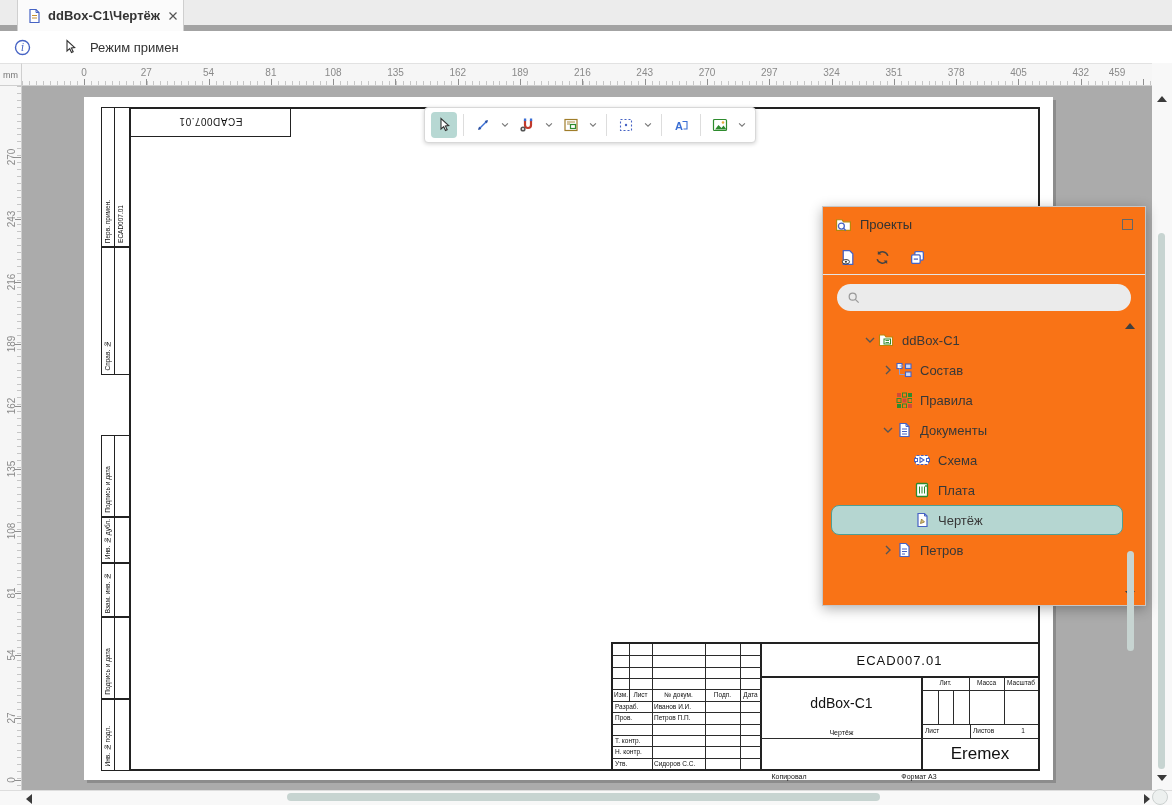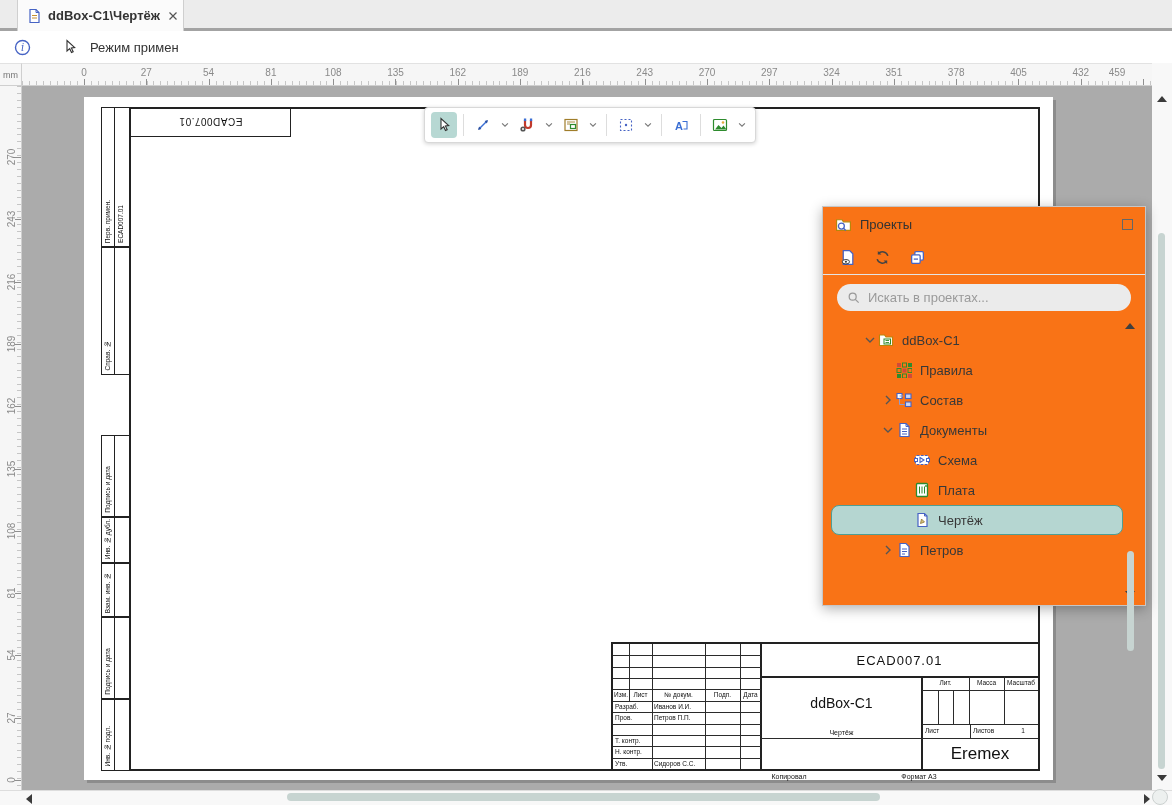--- a/index.html
+++ b/index.html
@@ -1,20 +1,20 @@
 <!DOCTYPE html>
 <html><head>
 <meta charset="utf-8">
 <style>
   * { margin:0; padding:0; box-sizing:border-box; }
   html,body { width:1172px; height:805px; overflow:hidden; font-family:"Liberation Sans",sans-serif; background:#ececec; }
   #app { position:relative; width:1172px; height:805px; background:#ececec; }
 
   
-  .tabbar { position:absolute; left:0; top:0; width:1172px; height:31px; background:#ececec; border-bottom:3px solid #a3a3a3; }
+  .tabbar { position:absolute; left:0; top:0; width:1172px; height:31px; background:#ececec; border-bottom:6px solid #a3a3a3; }
   .tab { position:absolute; left:17px; top:0; height:31px; width:167px; background:#fbfbfb;
          border-left:1px solid #cfcfcf; border-right:1px solid #cfcfcf; display:flex; align-items:center; gap:6px; padding:0 8px; }
   .tab-title { font-size:13px; font-weight:700; color:#333; white-space:nowrap; }
   .tab-close { margin-left:auto; width:16px; height:16px; display:flex; align-items:center; justify-content:center; cursor:pointer; }
 
   
   .mtoolbar { position:absolute; left:0; top:31px; width:1172px; height:32px; background:#ffffff; display:flex; align-items:center; padding:0 10px; gap:10px; }
   .mtb-btn { width:24px; height:24px; display:flex; align-items:center; justify-content:center; }
   .mode-label { font-size:13px; color:#333; margin-left:-2px; }
 
@@ -422,71 +422,70 @@
           </svg>
         </span>
     </div>
     <div class="searchbox">
       <span class="i16">
           <svg width="14" height="14" viewBox="0 0 16 16">
             <circle cx="6.5" cy="6.5" r="4" fill="none" stroke="#999" stroke-width="1.4"></circle>
             <path d="M9.5 9.5l3.8 3.8" stroke="#999" stroke-width="1.4"></path>
           </svg>
         </span>
-      <input type="text" placeholder="Искать в проектах..." style="">
     </div>
     <div class="tree" id="tree-rows">
       <span class="tree-scroll-up"></span>
       <span class="tree-scroll-down"></span>
       <span class="tree-thumb"></span>
     <div class="tree-row" style="padding-left: 29px;">
           <span class="tr-chev">
             <svg width="12" height="12" viewBox="0 0 12 12">
               <path d="M2 4l4 4 4-4" fill="none" stroke="#555" stroke-width="1.4"></path>
             </svg>
           </span>
           <span class="tr-icon"><svg width="16" height="16" viewBox="0 0 16 16">
               <path d="M1.5 3h5l1.5 2h6.5v8.5H1.5z" fill="#fff" stroke="#b8860b" stroke-width="1.1"></path>
               <rect x="6" y="7" width="6.5" height="5" fill="#fff" stroke="#2e8b2e" stroke-width="1"></rect>
               <path d="M7.5 8.5h3.5M7.5 10.5h3.5" stroke="#2e8b2e" stroke-width="0.9"></path>
             </svg></span>
           <span class="tr-label">ddBox-C1</span>
         </div>
         <div class="tree-row" style="padding-left: 47px;">
+          <span class="tr-chev">
+            <svg width="12" height="12" viewBox="0 0 12 12">
+              <path d="M4 2l4 4-4 4" fill="none" stroke="#555" stroke-width="1.4"></path>
+            </svg>
+          </span>
+          <span class="tr-icon"><svg width="16" height="16" viewBox="0 0 16 16">
+              <rect x="1" y="1.5" width="5" height="5" fill="#fff" stroke="#4663c4" stroke-width="1.1"></rect>
+              <path d="M3.5 6.5v6M3.5 4h4M3.5 12.5h5" fill="none" stroke="#8f9cd0" stroke-width="1"></path>
+              <rect x="9.5" y="2" width="5.5" height="4.5" fill="#ccd6f2" stroke="#4663c4" stroke-width="1.1"></rect>
+              <rect x="9.5" y="10" width="5.5" height="4.5" fill="#ccd6f2" stroke="#4663c4" stroke-width="1.1"></rect>
+            </svg></span>
+          <span class="tr-label">Состав</span>
+        </div>
+        <div class="tree-row" style="padding-left: 47px;">
           <span class="tr-chev"></span>
           <span class="tr-icon"><svg width="16" height="16" viewBox="0 0 16 16">
               <rect x="1" y="1" width="4" height="4" fill="#d04a3a"></rect>
               <rect x="6.5" y="1" width="4" height="4" fill="none" stroke="#2e8b2e"></rect>
               <rect x="12" y="1" width="4" height="4" fill="#2e8b2e"></rect>
               <rect x="1" y="6.5" width="4" height="4" fill="none" stroke="#2e8b2e"></rect>
               <rect x="6.5" y="6.5" width="4" height="4" fill="#d04a3a"></rect>
               <rect x="12" y="6.5" width="4" height="4" fill="none" stroke="#2e8b2e"></rect>
               <rect x="1" y="12" width="4" height="4" fill="#2e8b2e"></rect>
               <rect x="6.5" y="12" width="4" height="4" fill="none" stroke="#2e8b2e"></rect>
               <rect x="12" y="12" width="4" height="4" fill="#d04a3a"></rect>
             </svg></span>
           <span class="tr-label">Правила</span>
         </div>
         <div class="tree-row" style="padding-left: 47px;">
           <span class="tr-chev">
             <svg width="12" height="12" viewBox="0 0 12 12">
-              <path d="M4 2l4 4-4 4" fill="none" stroke="#555" stroke-width="1.4"></path>
-            </svg>
-          </span>
-          <span class="tr-icon"><svg width="16" height="16" viewBox="0 0 16 16">
-              <rect x="1" y="1.5" width="5" height="5" fill="#fff" stroke="#4663c4" stroke-width="1.1"></rect>
-              <path d="M3.5 6.5v6M3.5 4h4M3.5 12.5h5" fill="none" stroke="#8f9cd0" stroke-width="1"></path>
-              <rect x="9.5" y="2" width="5.5" height="4.5" fill="#ccd6f2" stroke="#4663c4" stroke-width="1.1"></rect>
-              <rect x="9.5" y="10" width="5.5" height="4.5" fill="#ccd6f2" stroke="#4663c4" stroke-width="1.1"></rect>
-            </svg></span>
-          <span class="tr-label">Состав</span>
-        </div>
-        <div class="tree-row" style="padding-left: 47px;">
-          <span class="tr-chev">
-            <svg width="12" height="12" viewBox="0 0 12 12">
               <path d="M2 4l4 4 4-4" fill="none" stroke="#555" stroke-width="1.4"></path>
             </svg>
           </span>
           <span class="tr-icon"><svg width="16" height="16" viewBox="0 0 16 16">
               <path d="M4 1.5h6l3 3v10H4z" fill="#fff" stroke="#4663c4" stroke-width="1.2"></path>
               <path d="M10 1.5v3h3" fill="none" stroke="#4663c4"></path>
               <path d="M6 7h5M6 9.5h5M6 12h5" stroke="#4663c4" stroke-width="1"></path>
             </svg></span>
           <span class="tr-label">Документы</span>
         </div>

